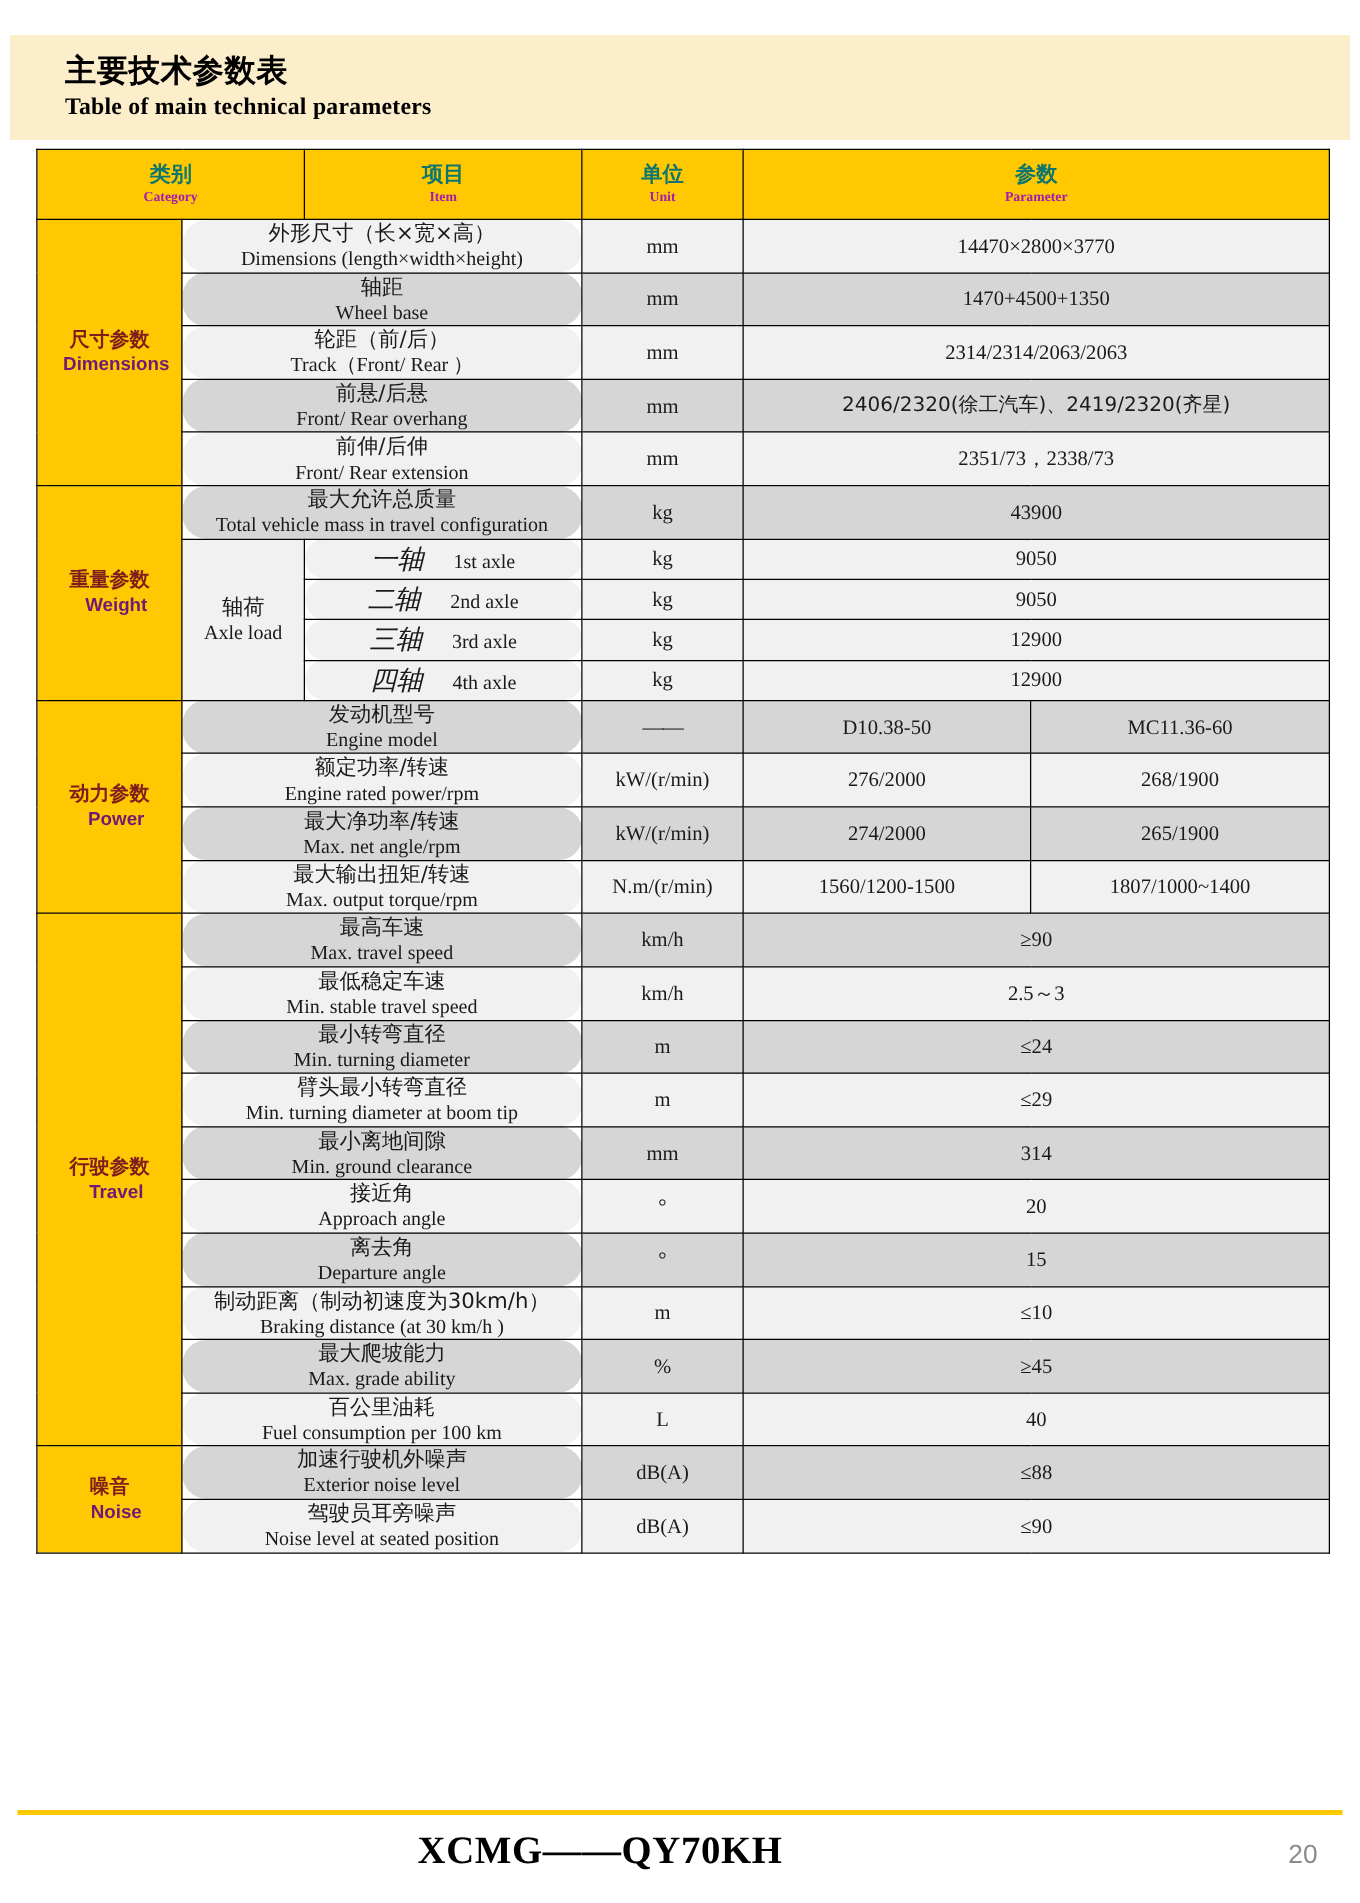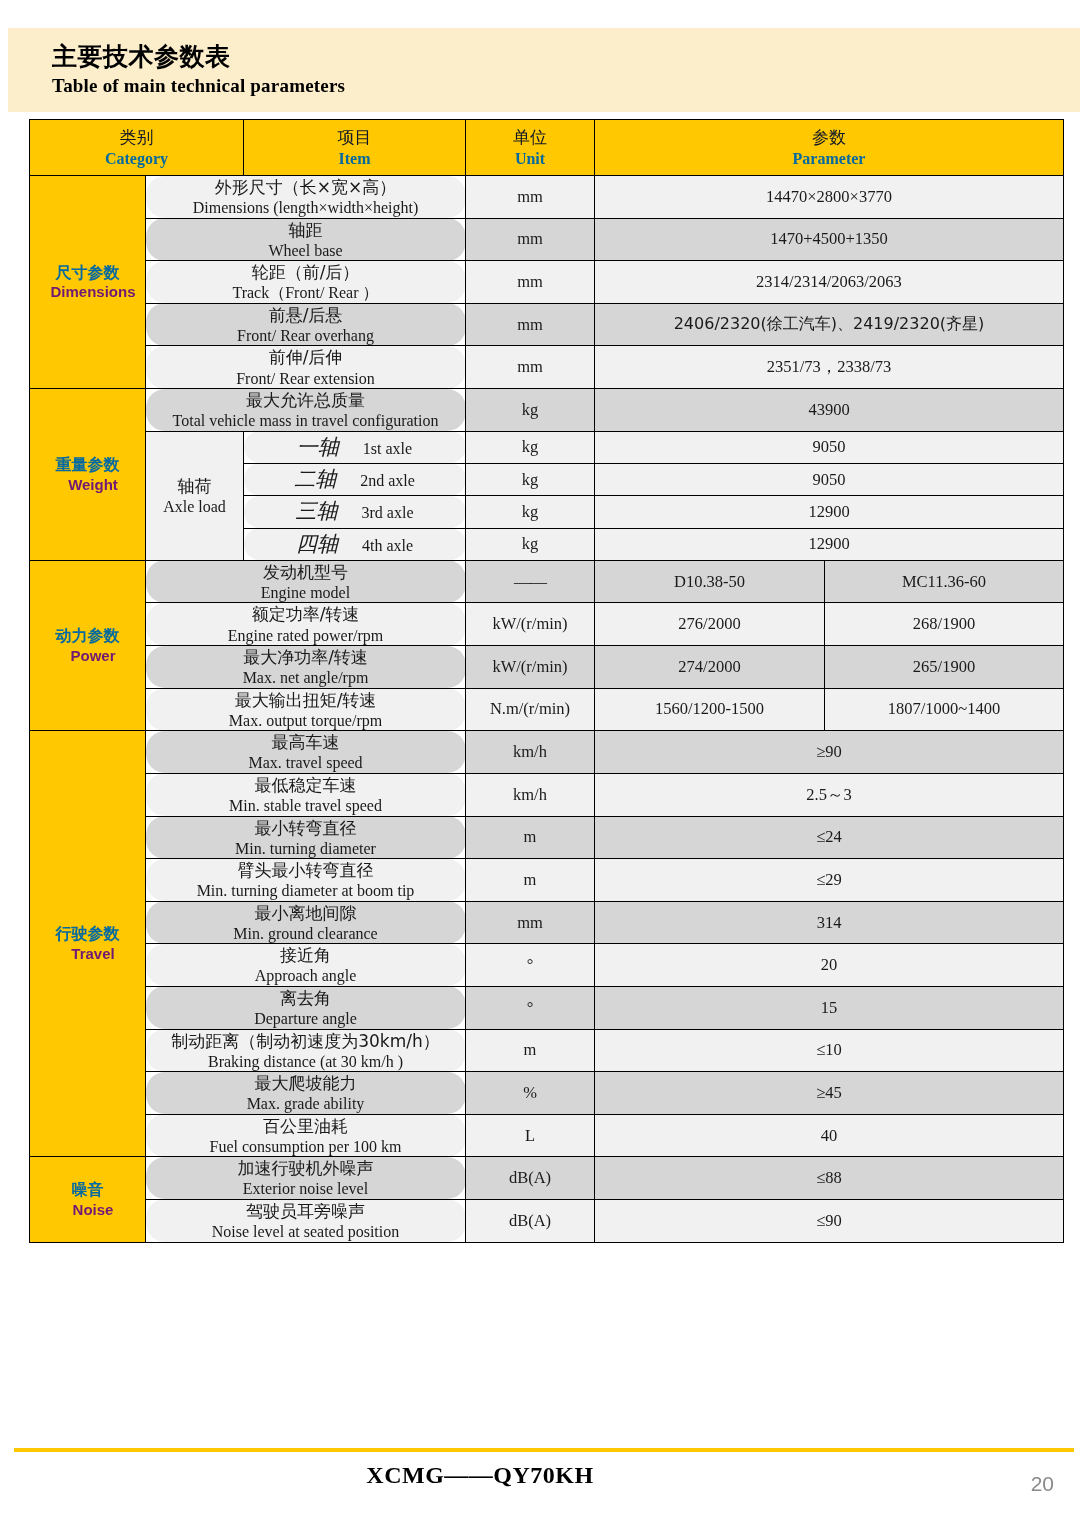--- a/index.html
+++ b/index.html
@@ -67,42 +67,42 @@
 
   
   .hdr td {
     background: #ffc800;
     height: 55px;
     padding: 4px 2px;
   }
   .hdr .cn {
     font-family: "DejaVu Sans", "Liberation Sans", sans-serif;
     font-size: 17px;
-    font-weight: normal;
-    color: #0f172a;
+    font-weight: bold;
+    color: #0f766e;
     line-height: 1.25;
   }
   .hdr .en {
     font-family: "Liberation Serif", "DejaVu Serif", serif;
-    font-size: 16px;
-    font-weight: bold;
-    color: #0369a1;
+    font-size: 11px;
+    font-weight: bold;
+    color: #a21caf;
     line-height: 1.2;
   }
 
   
   td.cat {
     background: #ffc800;
     padding: 2px;
   }
   td.cat .cn {
     font-family: Liberation Serif, serif;
     font-size: 16px;
     font-weight: bold;
-    color: #0369a1;
+    color: #7f1d1d;
     line-height: 1.3;
     white-space: nowrap;
     text-align: center;
   }
   td.cat .en {
     font-family: Liberation Sans, sans-serif;
     font-size: 15px;
     font-weight: bold;
     color: #701a75;
     line-height: 1.2;
@@ -188,21 +188,21 @@
     height: 4px;
     background: #ffc800;
   }
   .footer-model {
     position: absolute;
     left: 0;
     top: 1462px;
     width: 960px;
     text-align: center;
     font-family: "Liberation Serif", "DejaVu Serif", serif;
-    font-size: 24px;
+    font-size: 31px;
     font-weight: bold;
     letter-spacing: 0.5px;
     color: #000;
   }
   .footer-page {
     position: absolute;
     right: 34px;
     top: 1472px;
     font-family: "Liberation Sans", "DejaVu Sans", sans-serif;
     font-size: 21px;

